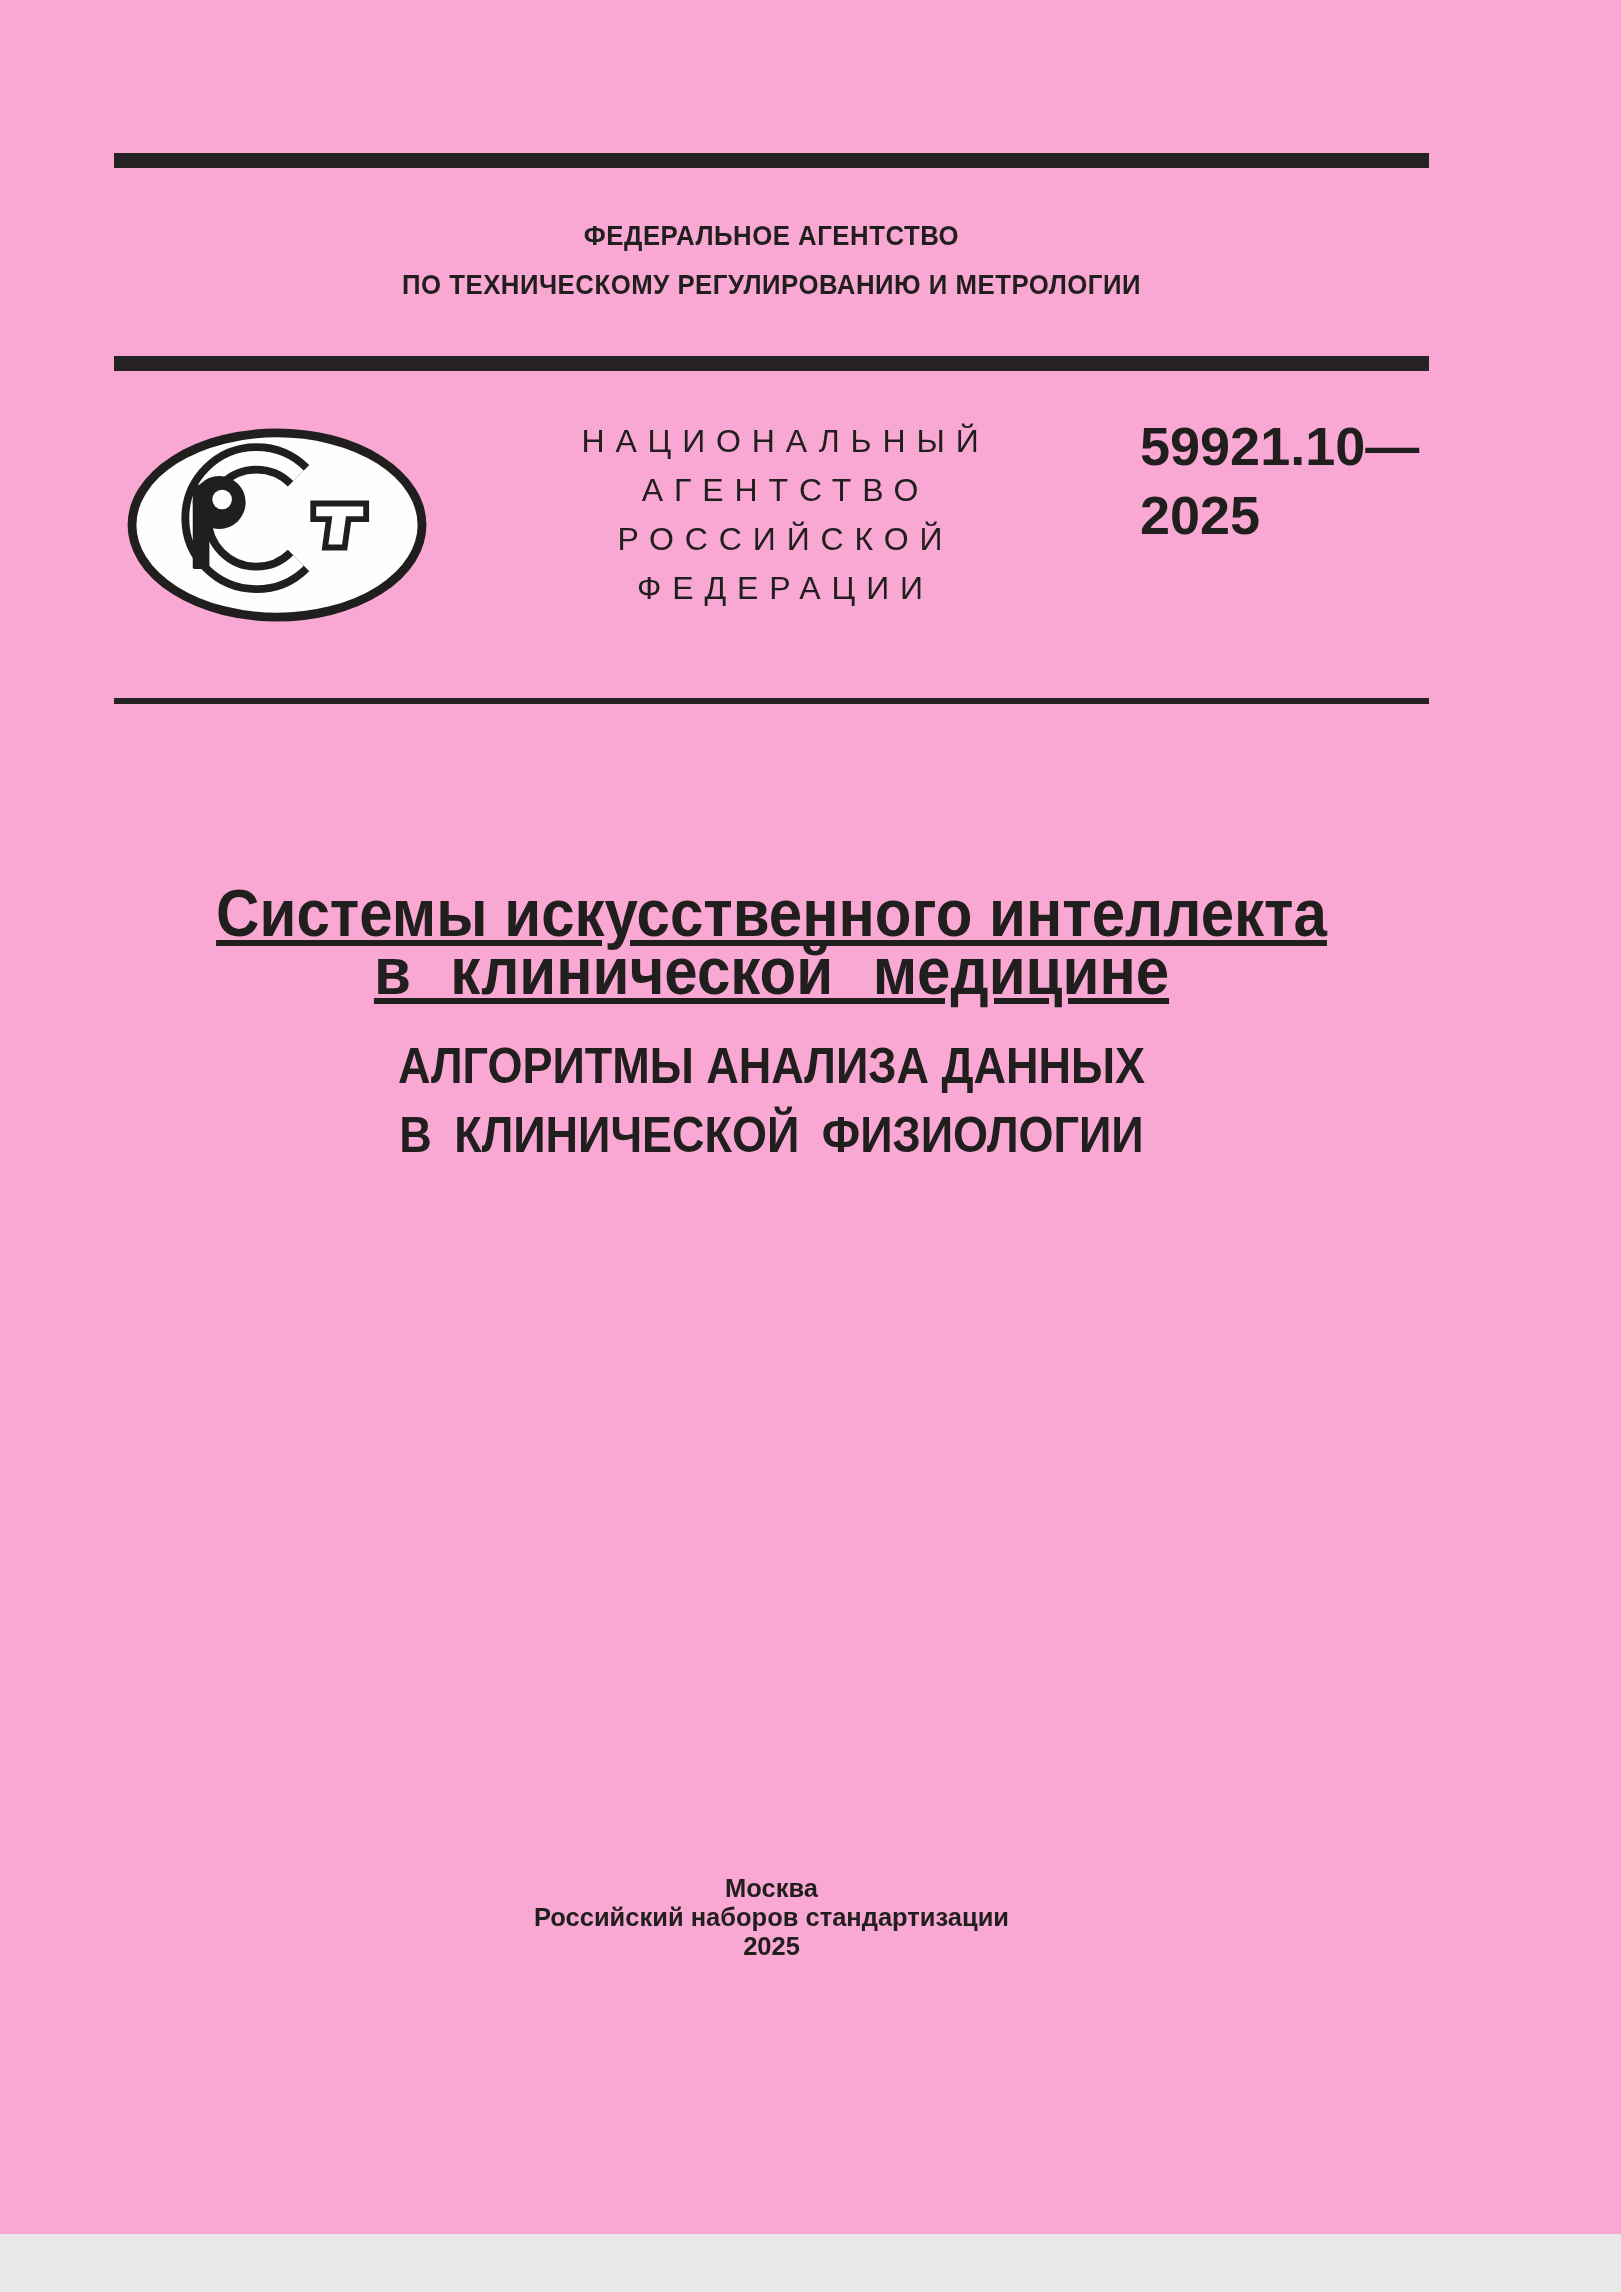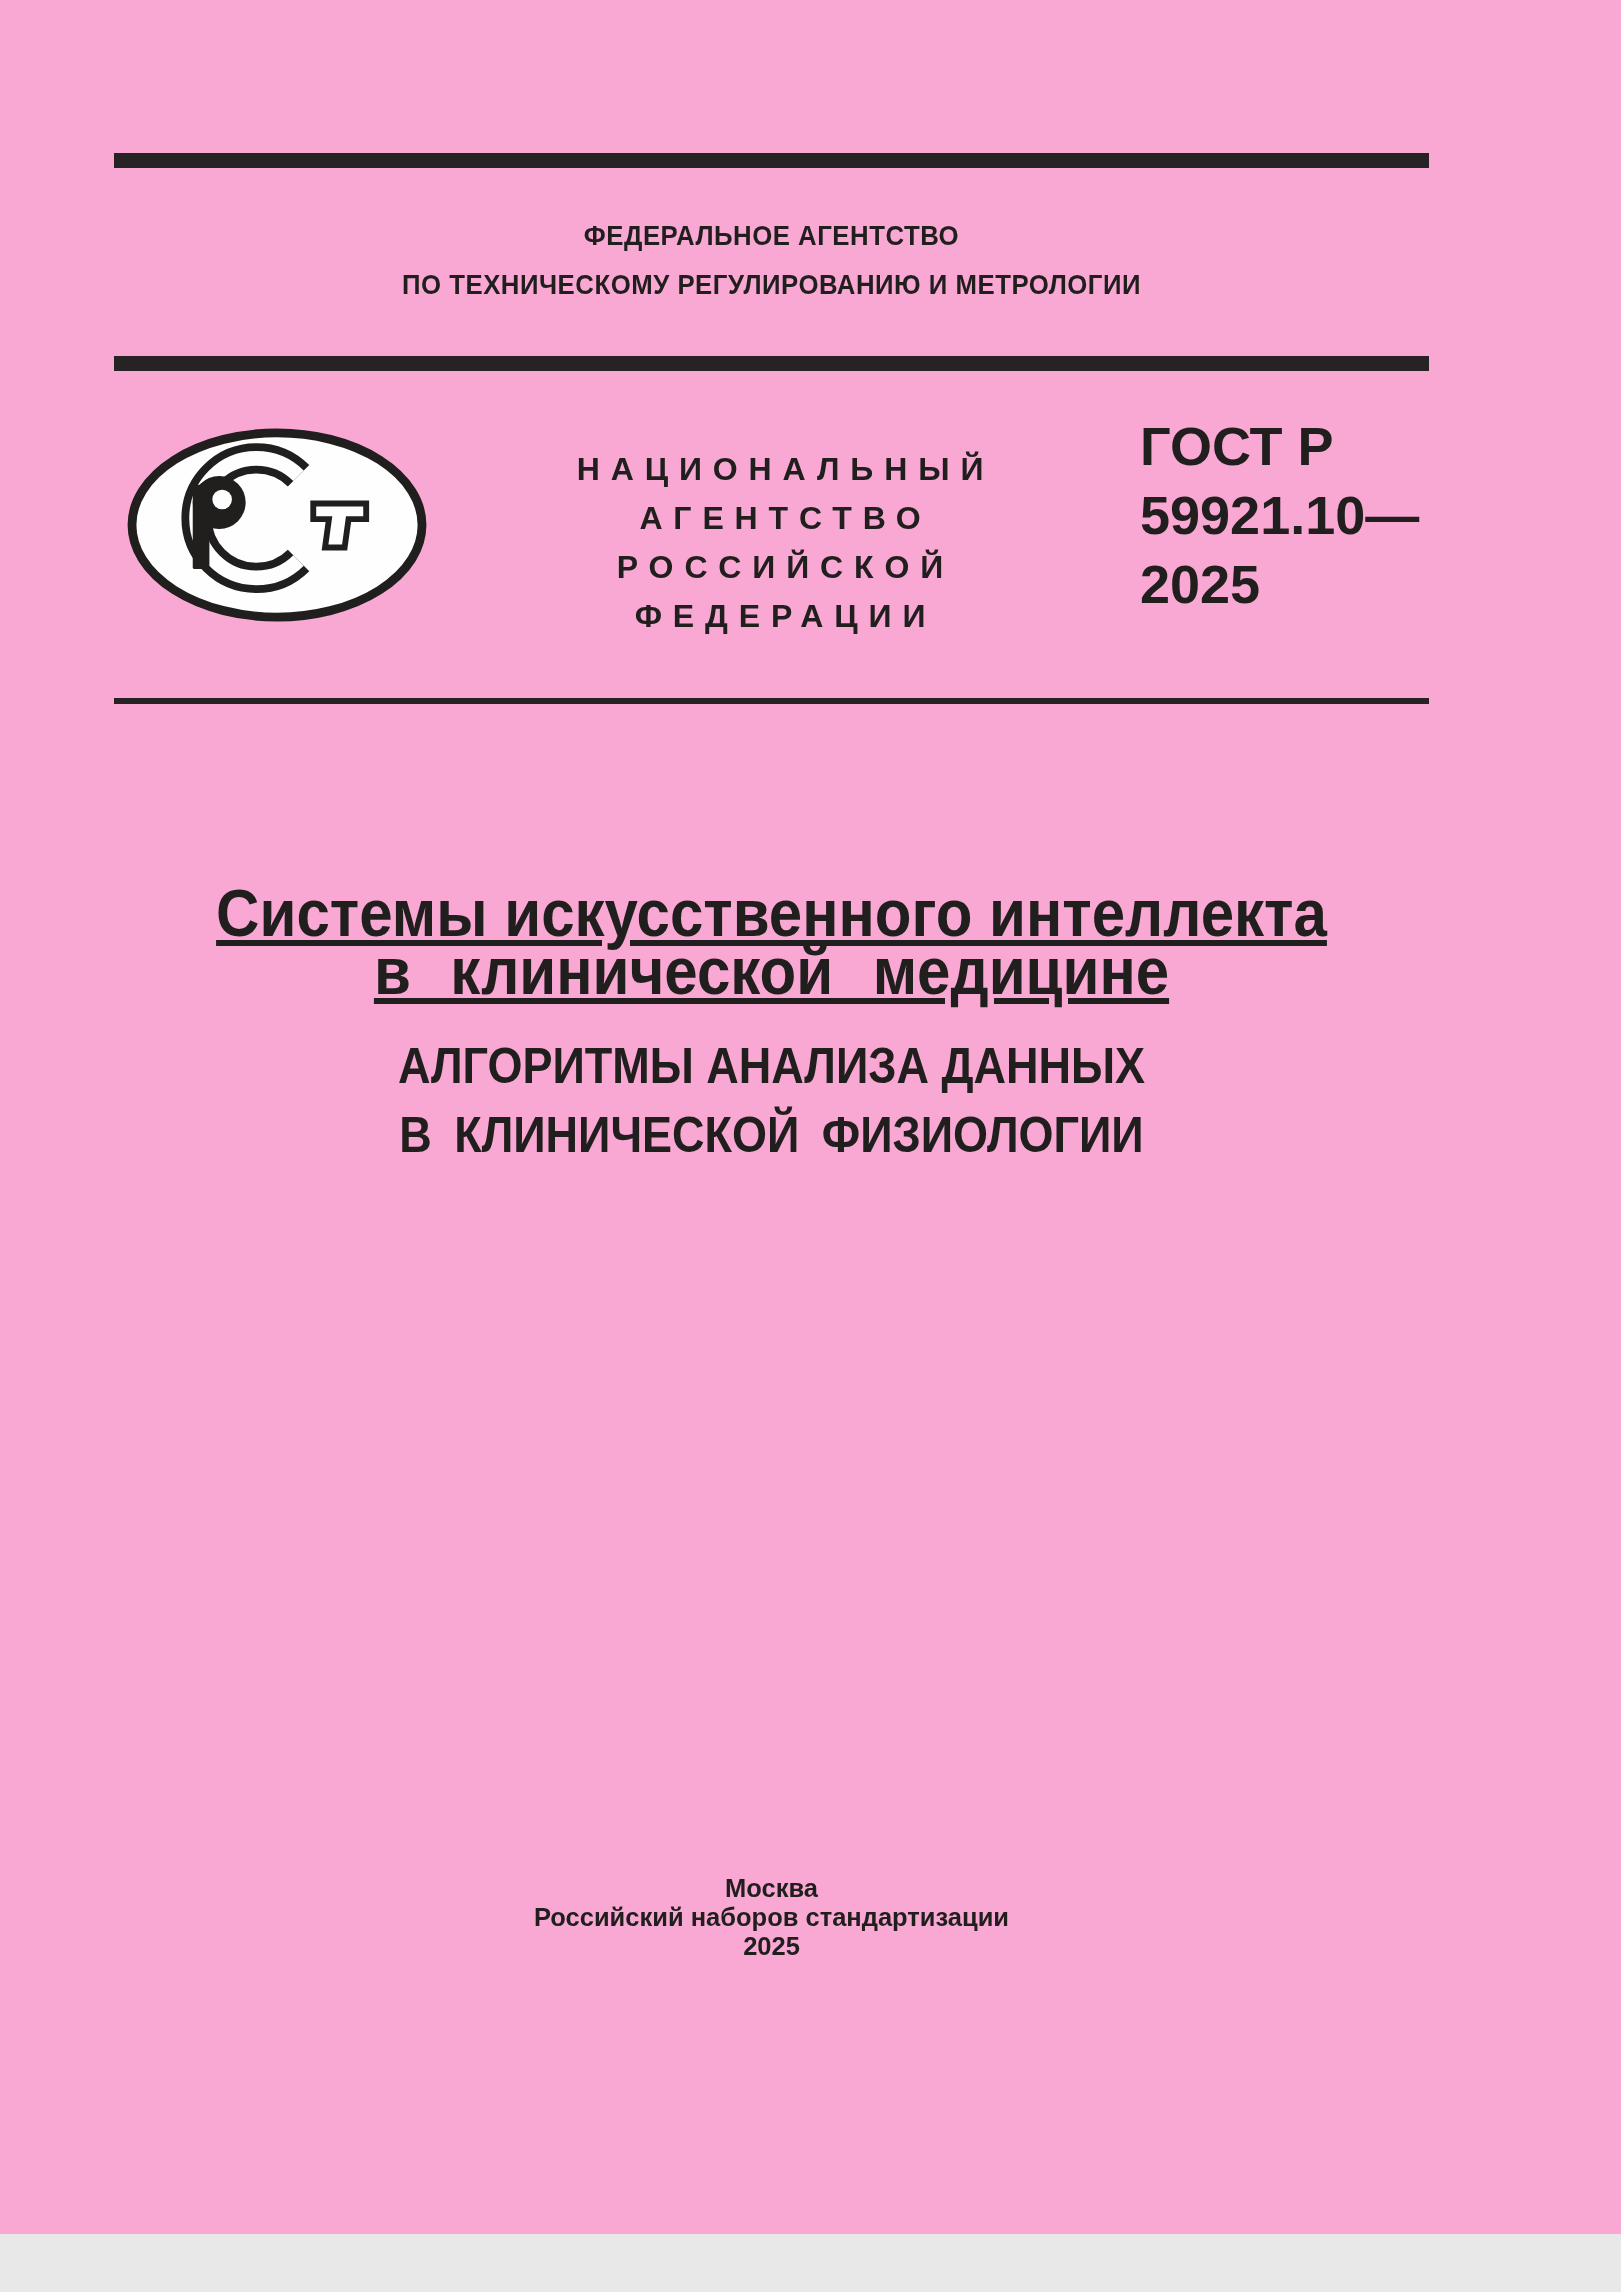--- a/index.html
+++ b/index.html
@@ -56,24 +56,23 @@
     height: 194px;
   }
 
   .designation {
     position: absolute;
     left: 431px;
     top: 417px;
     width: 709px;
     text-align: center;
     font-size: 32px;
-    font-weight: 700;
+    font-weight: 400;
     line-height: 49px;
     letter-spacing: 0.34em;
-    margin-top: 28px;
   }
 
   .code {
     position: absolute;
     left: 1140px;
     top: 412px;
     font-size: 54px;
     font-weight: 700;
     line-height: 69px;
     text-align: left;
@@ -137,21 +136,20 @@
   </svg>
 
   <div class="designation">
     <span class="line">НАЦИОНАЛЬНЫЙ</span>
     <span class="line">АГЕНТСТВО</span>
     <span class="line">РОССИЙСКОЙ</span>
     <span class="line">ФЕДЕРАЦИИ</span>
   </div>
 
   <div class="code">
-    <span class="line">ГОСТ Р</span>
     <span class="line">59921.10—</span>
     <span class="line">2025</span>
   </div>
 
   <div class="rule rule-third"></div>
 
   <div class="centered-block group-title">
     <span class="line cx91">Системы искусственного интеллекта</span>
     <span class="line cx91 wide-words">в клинической медицине</span>
   </div>

